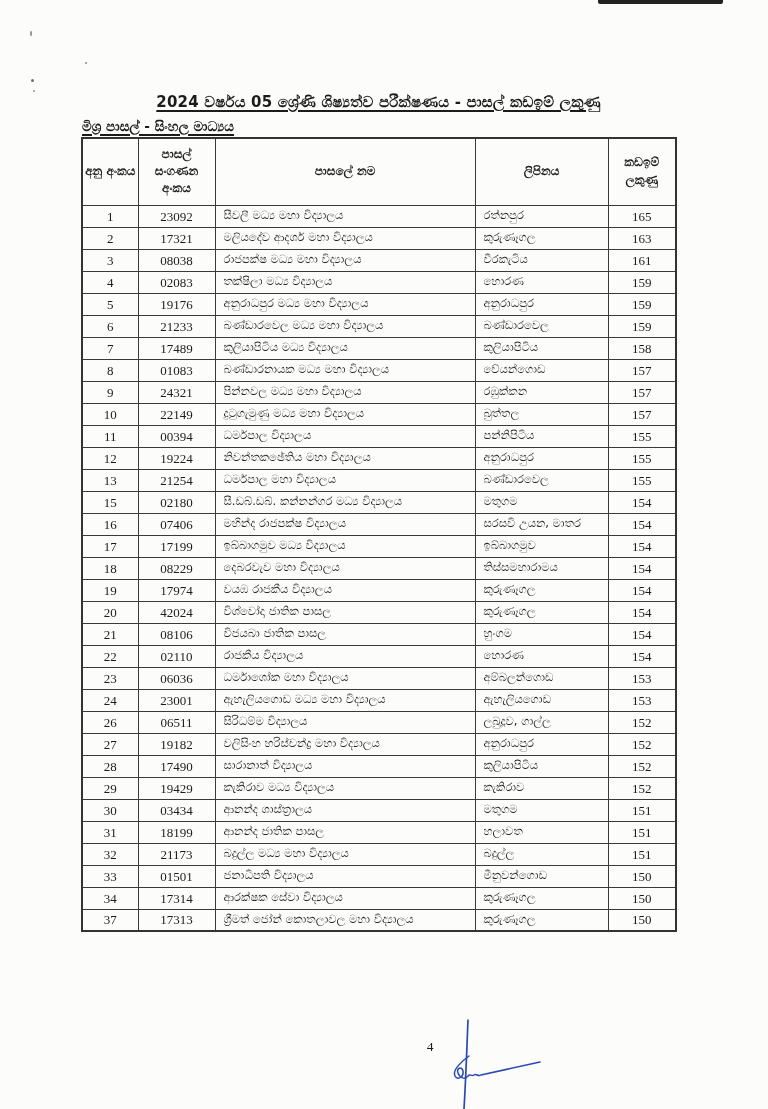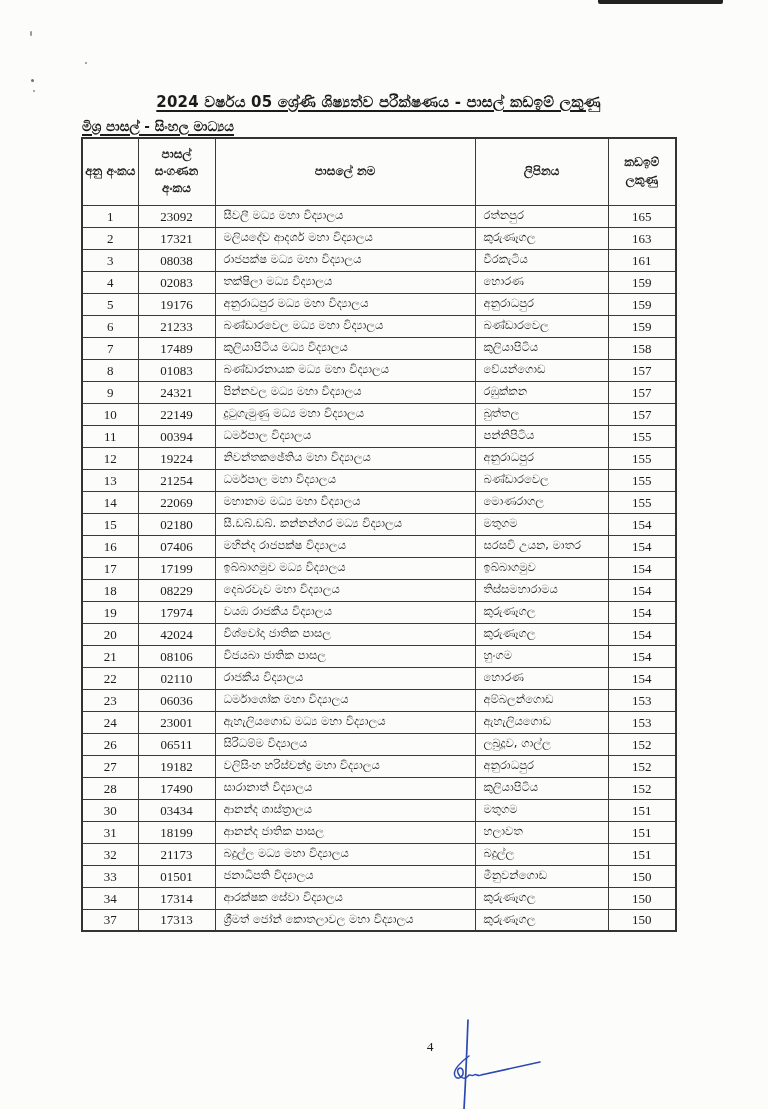--- a/index.html
+++ b/index.html
@@ -201,27 +201,20 @@
           <td class="c-marks">155</td>
         </tr>
         <tr>
           <td class="c-no">13</td>
           <td class="c-census">21254</td>
           <td class="c-name">ධර්මපාල මහා විද්‍යාලය</td>
           <td class="c-address">බණ්ඩාරවෙල</td>
           <td class="c-marks">155</td>
         </tr>
         <tr>
-          <td class="c-no">14</td>
-          <td class="c-census">22069</td>
-          <td class="c-name">මහානාම මධ්‍ය මහා විද්‍යාලය</td>
-          <td class="c-address">මොණරාගල</td>
-          <td class="c-marks">155</td>
-        </tr>
-        <tr>
           <td class="c-no">15</td>
           <td class="c-census">02180</td>
           <td class="c-name">සී.ඩබ්.ඩබ්. කන්නන්ගර මධ්‍ය විද්‍යාලය</td>
           <td class="c-address">මතුගම</td>
           <td class="c-marks">154</td>
         </tr>
         <tr>
           <td class="c-no">16</td>
           <td class="c-census">07406</td>
           <td class="c-name">මහින්ද රාජපක්ෂ විද්‍යාලය</td>
@@ -299,20 +292,27 @@
           <td class="c-marks">152</td>
         </tr>
         <tr>
           <td class="c-no">28</td>
           <td class="c-census">17490</td>
           <td class="c-name">සාරානාත් විද්‍යාලය</td>
           <td class="c-address">කුලියාපිටිය</td>
           <td class="c-marks">152</td>
         </tr>
         <tr>
+          <td class="c-no">29</td>
+          <td class="c-census">19429</td>
+          <td class="c-name">කැකිරාව මධ්‍ය විද්‍යාලය</td>
+          <td class="c-address">කැකිරාව</td>
+          <td class="c-marks">152</td>
+        </tr>
+        <tr>
           <td class="c-no">30</td>
           <td class="c-census">03434</td>
           <td class="c-name">ආනන්ද ශාස්ත්‍රාලය</td>
           <td class="c-address">මතුගම</td>
           <td class="c-marks">151</td>
         </tr>
         <tr>
           <td class="c-no">31</td>
           <td class="c-census">18199</td>
           <td class="c-name">ආනන්ද ජාතික පාසල</td>

